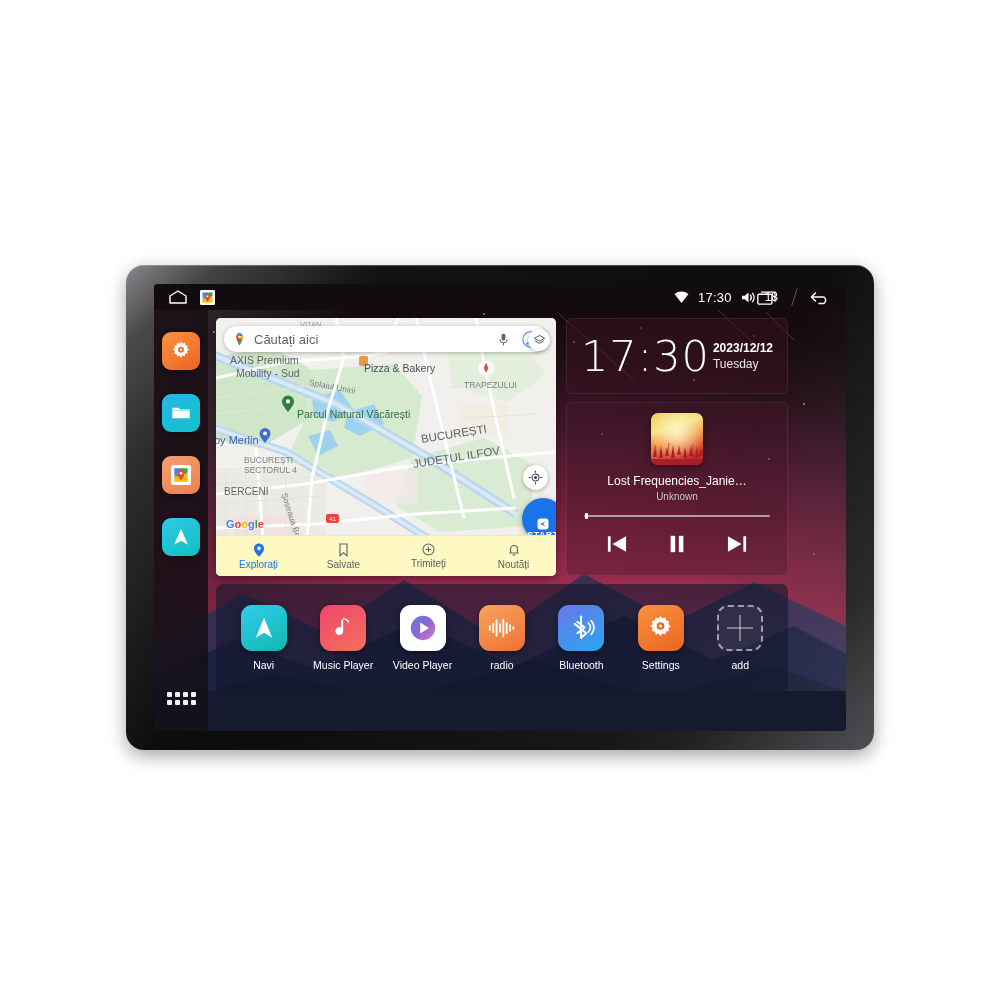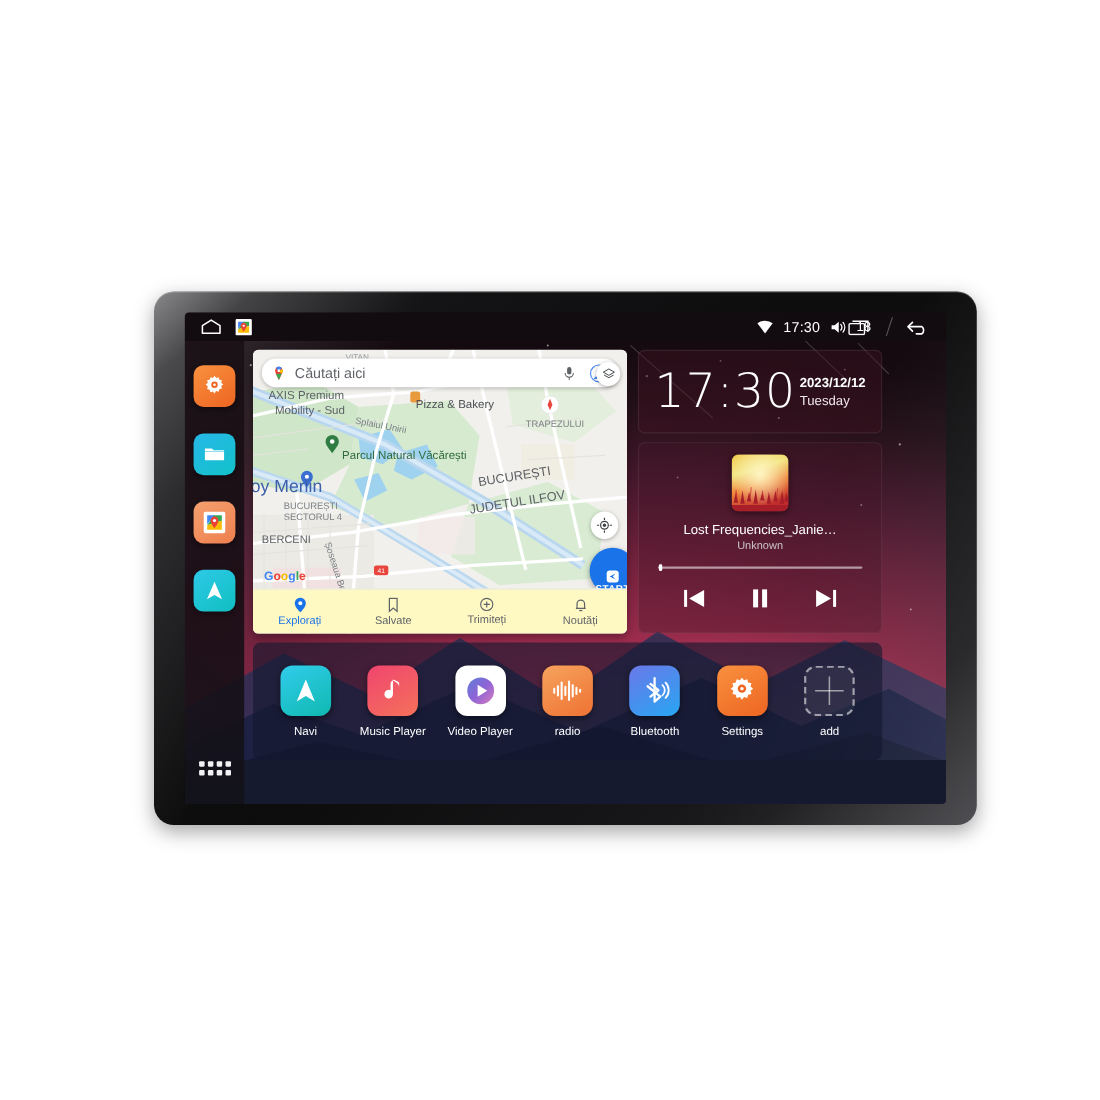--- a/index.html
+++ b/index.html
@@ -9,21 +9,20 @@
   }
   #root{position:relative;width:1000px;height:1000px;}
 
   
   .device{
     position:absolute;left:126px;top:265px;width:748px;height:485px;
     border-radius:18px;
     background:linear-gradient(140deg,#6e6e72 0%,#2a2a2c 7%,#141416 18%,#0c0c0d 50%,#1a1a1c 85%,#3c3c40 100%);
     box-shadow:0 6px 18px rgba(0,0,0,.35), inset 0 1px 0 rgba(255,255,255,.25);
     overflow:hidden;
-    margin-left:14px;
   }
   .device::after{
     content:"";position:absolute;inset:0;border-radius:18px;
     background:linear-gradient(115deg,rgba(255,255,255,.18) 0%,rgba(255,255,255,0) 26%,rgba(255,255,255,0) 72%,rgba(255,255,255,.10) 100%);
     pointer-events:none;
   }
 
   
   .screen{
     position:absolute;left:28px;top:19px;width:692px;height:447px;
@@ -401,21 +400,21 @@
         </svg>
 
         <div id="map-labels">
             <div class="map-label" style="left: 84px; top: 2px; font-size: 7.5px; color: rgb(154, 160, 166); font-weight: normal;">VITAN</div>
             <div class="map-label" style="left: 14px; top: 36px; font-size: 10.5px; color: rgb(93, 97, 102); font-weight: normal;">AXIS Premium</div>
             <div class="map-label" style="left: 20px; top: 49px; font-size: 10.5px; color: rgb(93, 97, 102); font-weight: normal;">Mobility - Sud</div>
             <div class="map-label" style="left: 148px; top: 44px; font-size: 10.5px; color: rgb(77, 81, 86); font-weight: normal;">Pizza &amp; Bakery</div>
             <div class="map-label" style="left: 93px; top: 59px; font-size: 8.5px; color: rgb(123, 128, 133); font-weight: normal; transform: rotate(11deg); transform-origin: left center;">Splaiul Unirii</div>
             <div class="map-label" style="left: 248px; top: 62px; font-size: 8.5px; color: rgb(123, 128, 133); font-weight: normal;">TRAPEZULUI</div>
             <div class="map-label" style="left: 81px; top: 90px; font-size: 10.5px; color: rgb(47, 107, 59); font-weight: normal;">Parcul Natural Văcărești</div>
-            <div class="map-label" style="left: -2px; top: 116px; font-size: 16px; color: rgb(59, 95, 168); font-weight: normal;">oy Merlin</div>
+            <div class="map-label" style="left: -2px; top: 116px; font-size: 11px; color: rgb(59, 95, 168); font-weight: normal;">oy Merlin</div>
             <div class="map-label" style="left: 205px; top: 115px; font-size: 11.5px; color: rgb(93, 97, 102); font-weight: normal; transform: rotate(-9deg); transform-origin: left center;">BUCUREȘTI</div>
             <div class="map-label" style="left: 28px; top: 137px; font-size: 8.5px; color: rgb(123, 128, 133); font-weight: normal;">BUCUREȘTI</div>
             <div class="map-label" style="left: 28px; top: 147px; font-size: 8.5px; color: rgb(123, 128, 133); font-weight: normal;">SECTORUL 4</div>
             <div class="map-label" style="left: 197px; top: 140px; font-size: 11.5px; color: rgb(93, 97, 102); font-weight: normal; transform: rotate(-9deg); transform-origin: left center;">JUDEȚUL ILFOV</div>
             <div class="map-label" style="left: 8px; top: 168px; font-size: 10px; color: rgb(93, 97, 102); font-weight: normal;">BERCENI</div>
             <div class="map-label" style="left: 68px; top: 170px; font-size: 8.5px; color: rgb(123, 128, 133); font-weight: normal; transform: rotate(72deg); transform-origin: left center;">Șoseaua Ber</div>
           </div>
 
         <div class="gmark">
           <span>G</span><span>o</span><span>o</span><span>g</span><span>l</span><span>e</span>

